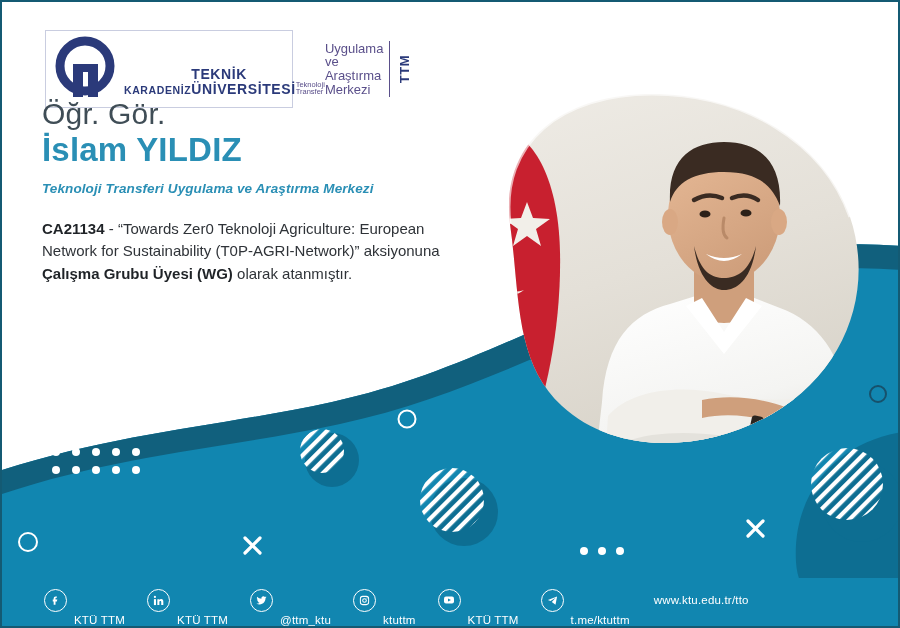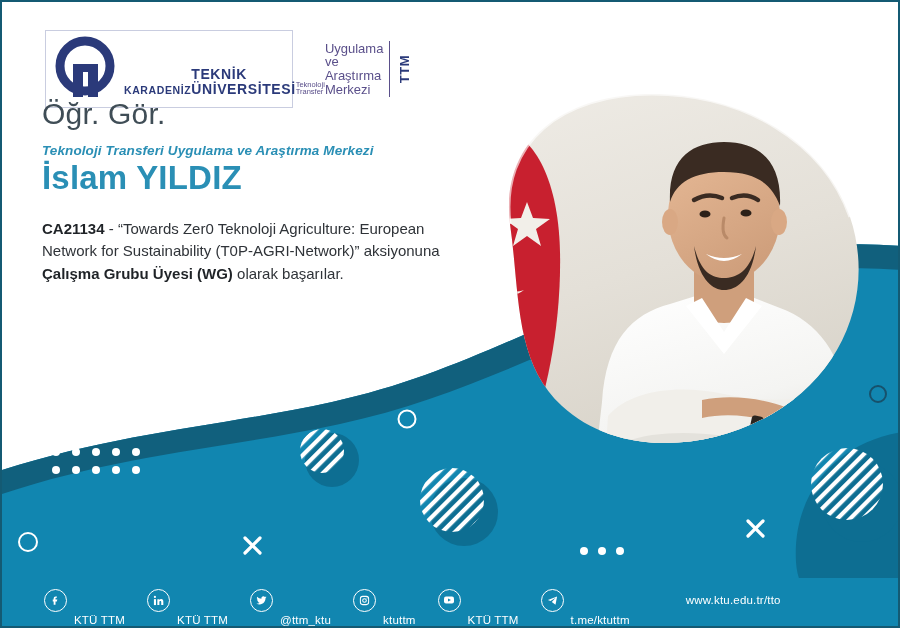--- a/index.html
+++ b/index.html
@@ -78,21 +78,21 @@
   .social-item:first-child{margin-left:42px;}
   .social-ico{
     width:21px;height:21px;border:1.4px solid #ffffff;border-radius:50%;
     display:flex;align-items:center;justify-content:center;flex:none;
   }
   .social-ico svg{display:block;}
   .social-label{
     color:#ffffff;font-size:11.5px;margin-left:7px;letter-spacing:.2px;white-space:nowrap;margin-top:39px;
   }
   #website{
-    color:#ffffff;font-size:11.5px;margin-left:56px;letter-spacing:.2px;white-space:nowrap;
+    color:#ffffff;font-size:11.5px;margin-left:24px;letter-spacing:.2px;white-space:nowrap;
   }
 </style>
 </head>
 <body>
 
 <div id="poster">
 
   <div class="bg-layer">
     <svg class="bg-svg" viewBox="0 0 900 628" xmlns="http://www.w3.org/2000/svg">
       <defs>
@@ -265,24 +265,24 @@
       <div class="logo-l2">TEKNİK ÜNİVERSİTESİ</div>
       <div class="logo-l3">Teknoloji Transfer</div>
       <div class="logo-l4">Uygulama ve Araştırma Merkezi</div>
     </div>
     <div id="logo-divider"></div>
     <div id="logo-ttm">TTM</div>
   </div>
 
   <div id="text-block">
     <div id="title-line1">Öğr. Gör.</div>
+    <div id="title-line2">İslam YILDIZ</div>
     <div id="subtitle">Teknoloji Transferi Uygulama ve Araştırma Merkezi</div>
-    <div id="title-line2">İslam YILDIZ</div>
-
-    <div id="paragraph1"><b>CA21134</b><span> - </span><span>“Towards Zer0 Teknoloji Agriculture: European Network for Sustainability (T0P-AGRI-Network)” aksiyonuna </span><b>Çalışma Grubu Üyesi (WG)</b><span> olarak başarılar.</span></div>
+
+    <div id="paragraph1"><b>CA21134</b><span> - </span><span>“Towards Zer0 Teknoloji Agriculture: European Network for Sustainability (T0P-AGRI-Network)” aksiyonuna </span><b>Çalışma Grubu Üyesi (WG)</b><span> olarak atanmıştır.</span></div>
 
   </div>
 
   <div id="footer">
 
     <div class="social-item">
       <span class="social-ico">
         <svg width="11" height="11" viewBox="0 0 24 24" fill="#ffffff">
             <path d="M15 3h-3a4 4 0 0 0-4 4v3H6v4h2v7h4v-7h3l1-4h-4V7a1 1 0 0 1 1-1h2z"></path>
           </svg>

